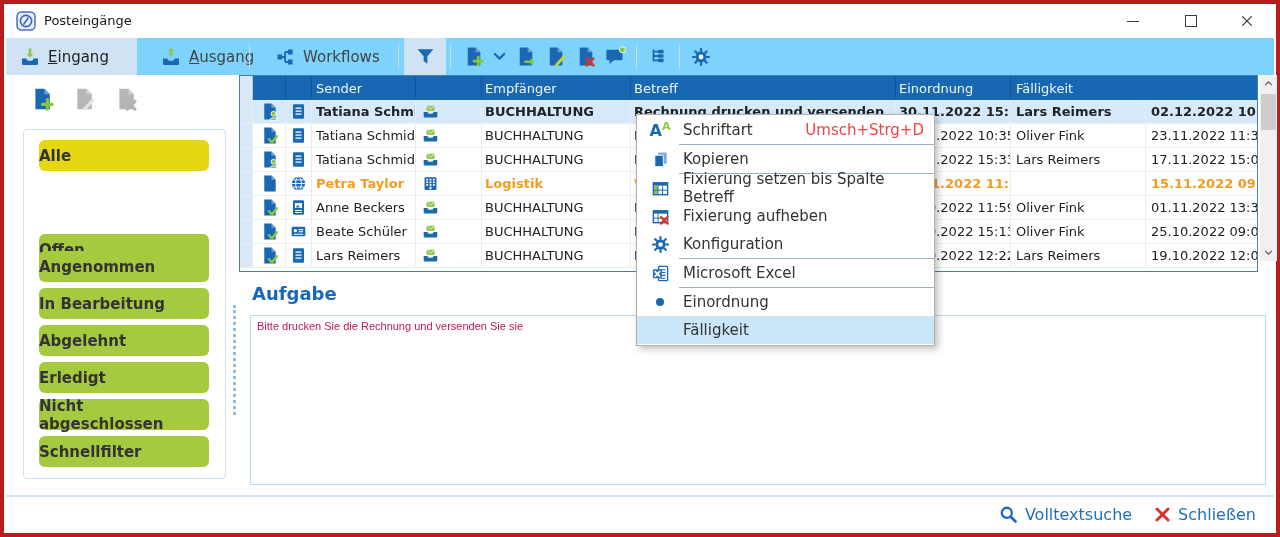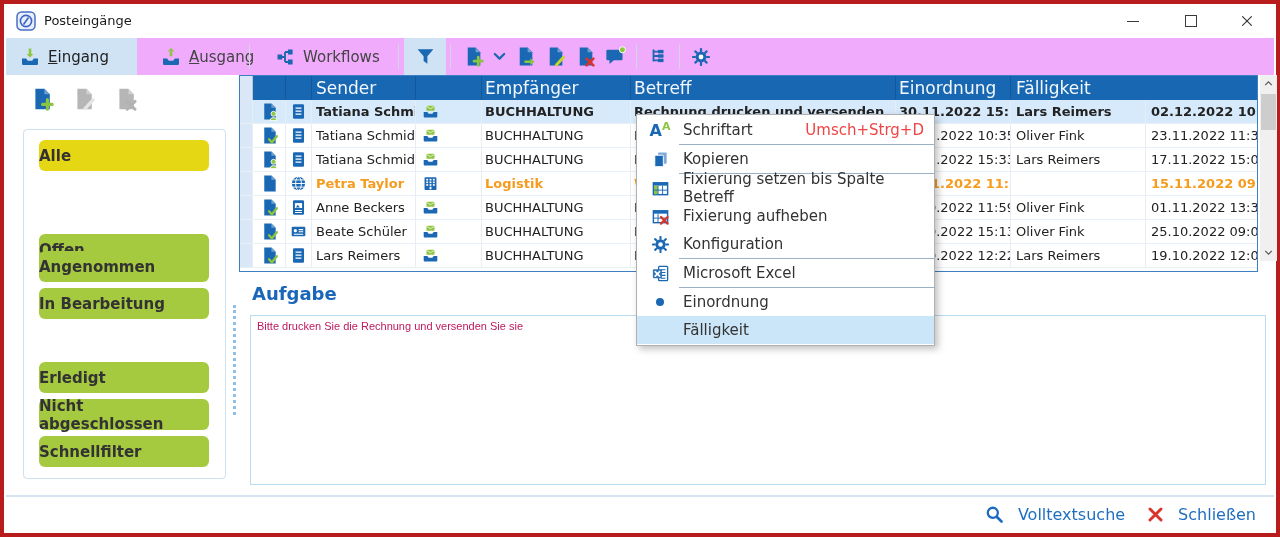--- a/index.html
+++ b/index.html
@@ -10,21 +10,21 @@
   
   .titlebar{position:absolute;left:0;top:0;right:0;height:34px;background:#fff;}
   .app-logo{position:absolute;left:12px;top:7px;width:20px;height:20px;}
   .title{position:absolute;left:40px;top:9px;font-size:13px;color:#1a1a1a;}
   .winbtn{position:absolute;top:4px;width:30px;height:26px;display:flex;align-items:center;justify-content:center;cursor:default;}
   .wb-min{right:128px;} .wb-max{right:70px;} .wb-close{right:14px;}
   .minbar{width:12px;height:0;border-top:1.6px solid #3a3a3a;}
   .maxbox{width:10px;height:10px;border:1.4px solid #3a3a3a;}
 
   
-  .tabbar{position:absolute;left:2px;top:34px;right:2px;height:37px;background:#f0abfc;}
+  .tabbar{position:absolute;left:2px;top:34px;right:2px;height:37px;background:#7dd3fc;}
   .tab{position:absolute;top:0;height:37px;display:flex;align-items:center;gap:8px;padding:0 14px;font-size:15px;color:#444;cursor:pointer;box-sizing:border-box;}
   .tab.active{background:#cfe3f5;color:#222;}
   .tab .acc{text-decoration:underline;}
   .tab-eingang{left:0;width:131px;}
   .tab-ausgang{left:141px;}
   .tab-workflows{left:255px;}
   .vsep{position:absolute;top:6px;height:25px;width:0;border-left:1px solid #ccd8e4;}
   .filterbtn{position:absolute;left:398px;top:0;width:42px;height:37px;background:#cfe3f5;display:flex;align-items:center;justify-content:center;cursor:pointer;}
   .toolbar{position:absolute;left:452px;top:0;height:37px;display:flex;align-items:center;}
   .tbi{width:30px;height:37px;display:flex;align-items:center;justify-content:center;cursor:pointer;}
@@ -38,21 +38,21 @@
   .dis{filter:grayscale(1) opacity(.45);}
   .filter-panel{position:absolute;left:17px;top:54px;width:201px;height:348px;border:1px solid #cfe0ee;border-radius:4px;background:#fff;}
   .fbtn{position:absolute;left:15px;width:170px;height:31px;border-radius:6px;font-size:15px;font-weight:600;color:#333;display:flex;align-items:center;padding-left:0;box-sizing:border-box;cursor:pointer;}
   .fbtn.yellow{background:#e6d714;}
   .fbtn.green{background:#a5c93f;}
   .fbtn.act::before{content:'';position:absolute;left:-10px;top:-1px;bottom:-1px;width:6px;background:#1d62ae;border-radius:3px;}
   .splitter{position:absolute;right:2px;top:230px;height:110px;width:0;border-left:3px dotted #8fc0e8;cursor:ew-resize;}
 
   
   .grid{position:absolute;left:235px;top:71px;width:1019px;height:197px;border:1px solid #3e7fc1;background:#fff;box-sizing:border-box;z-index:5;}
-  .thead{display:flex;height:24px;background:#1767b2;color:#f2f7fc;font-size:17px;align-items:center;}
+  .thead{display:flex;height:24px;background:#1767b2;color:#f2f7fc;font-size:13px;align-items:center;}
   .thead .c{height:100%;display:flex;align-items:center;border-right:1px solid rgba(0,0,0,.14);box-sizing:border-box;}
   .trow{display:flex;height:23px;border-bottom:1px solid #e9eff6;font-size:13px;color:#222;align-items:center;background:#fff;cursor:pointer;}
   .trow .c{height:100%;display:flex;align-items:center;border-right:1px solid #e6edf5;box-sizing:border-box;overflow:hidden;white-space:nowrap;}
   .trow.sel{background:#d7eafc;font-weight:bold;}
   .trow.org .txt{color:#f59c1f;font-weight:bold;}
   .c-strip{width:13px;background:#d9e7f6;}
   .c-ic1{width:33px;justify-content:center;}
   .c-ic2{width:26px;justify-content:center;}
   .c-sender{width:104px;padding-left:4px;}
   .c-ric{width:66px;padding-left:6px;}
@@ -70,21 +70,21 @@
   .sb-up{top:0;} .sb-down{bottom:0;}
   .sb-thumb{position:absolute;left:1px;top:19px;width:15px;height:36px;background:#cdcdcd;cursor:grab;}
 
   
   .task-heading{position:absolute;left:248px;top:279px;font-size:18px;font-weight:bold;color:#1a66b8;}
   .task-panel{position:absolute;left:246px;top:311px;width:1016px;height:170px;border:1px solid #badbf0;background:#fff;box-sizing:border-box;}
   .task-text{padding:4px 6px;font-family:"Liberation Sans","DejaVu Sans",sans-serif;font-size:11px;color:#be185d;}
 
   
   .footer{position:absolute;left:2px;right:2px;bottom:2px;height:36px;border-top:2px solid #d6e4f2;background:#fff;display:flex;align-items:center;justify-content:flex-end;gap:22px;padding-right:18px;box-sizing:border-box;}
-  .flink{display:flex;align-items:center;gap:14px;font-size:16px;color:#1f6fc0;cursor:pointer;}
+  .flink{display:flex;align-items:center;gap:7px;font-size:16px;color:#1f6fc0;cursor:pointer;}
 
   
   .cmenu{position:absolute;left:632px;top:110px;width:299px;background:#fff;border:1px solid #b0b0b0;box-shadow:3px 3px 7px rgba(0,0,0,.25);z-index:50;padding:1px 0;box-sizing:border-box;}
   .mitem{height:28px;display:flex;align-items:center;font-size:15px;color:#333;cursor:pointer;}
   .mitem.hl{background:#cbe6f8;}
   .mico{width:46px;display:flex;align-items:center;justify-content:center;flex:none;}
   .mlabel{flex:1;}
   .mshort{padding-right:10px;color:#ef4444;}
   .msep{height:0;border-top:1px solid #9ab0c4;margin:0 0 0 42px;}
   .aa{font-weight:bold;line-height:1;}
@@ -364,20 +364,21 @@
         </svg>
       <svg class="sai svgi dis" viewBox="0 0 20 20">
           <use href="#i-doc-delete"></use>
         </svg>
     </div>
     <div class="filter-panel" id="filter-list">
         <div class="fbtn yellow" style="top: 10px;">Alle</div>
         <div class="fbtn green" style="top: 84px; margin-top: 20px;">Offen</div>
         <div class="fbtn green" style="top: 121px;">Angenommen</div>
         <div class="fbtn green" style="top: 158px;">In Bearbeitung</div>
+        <div class="fbtn green" style="top: 195px;">Abgelehnt</div>
         <div class="fbtn green" style="top: 232px;">Erledigt</div>
         <div class="fbtn green" style="top: 269px;">Nicht abgeschlossen</div>
         <div class="fbtn green" style="top: 306px;">Schnellfilter</div>
       </div>
     <div class="splitter"></div>
   </div>
 
   <div class="grid">
     <div class="thead">
       <div class="c c-strip"></div>

